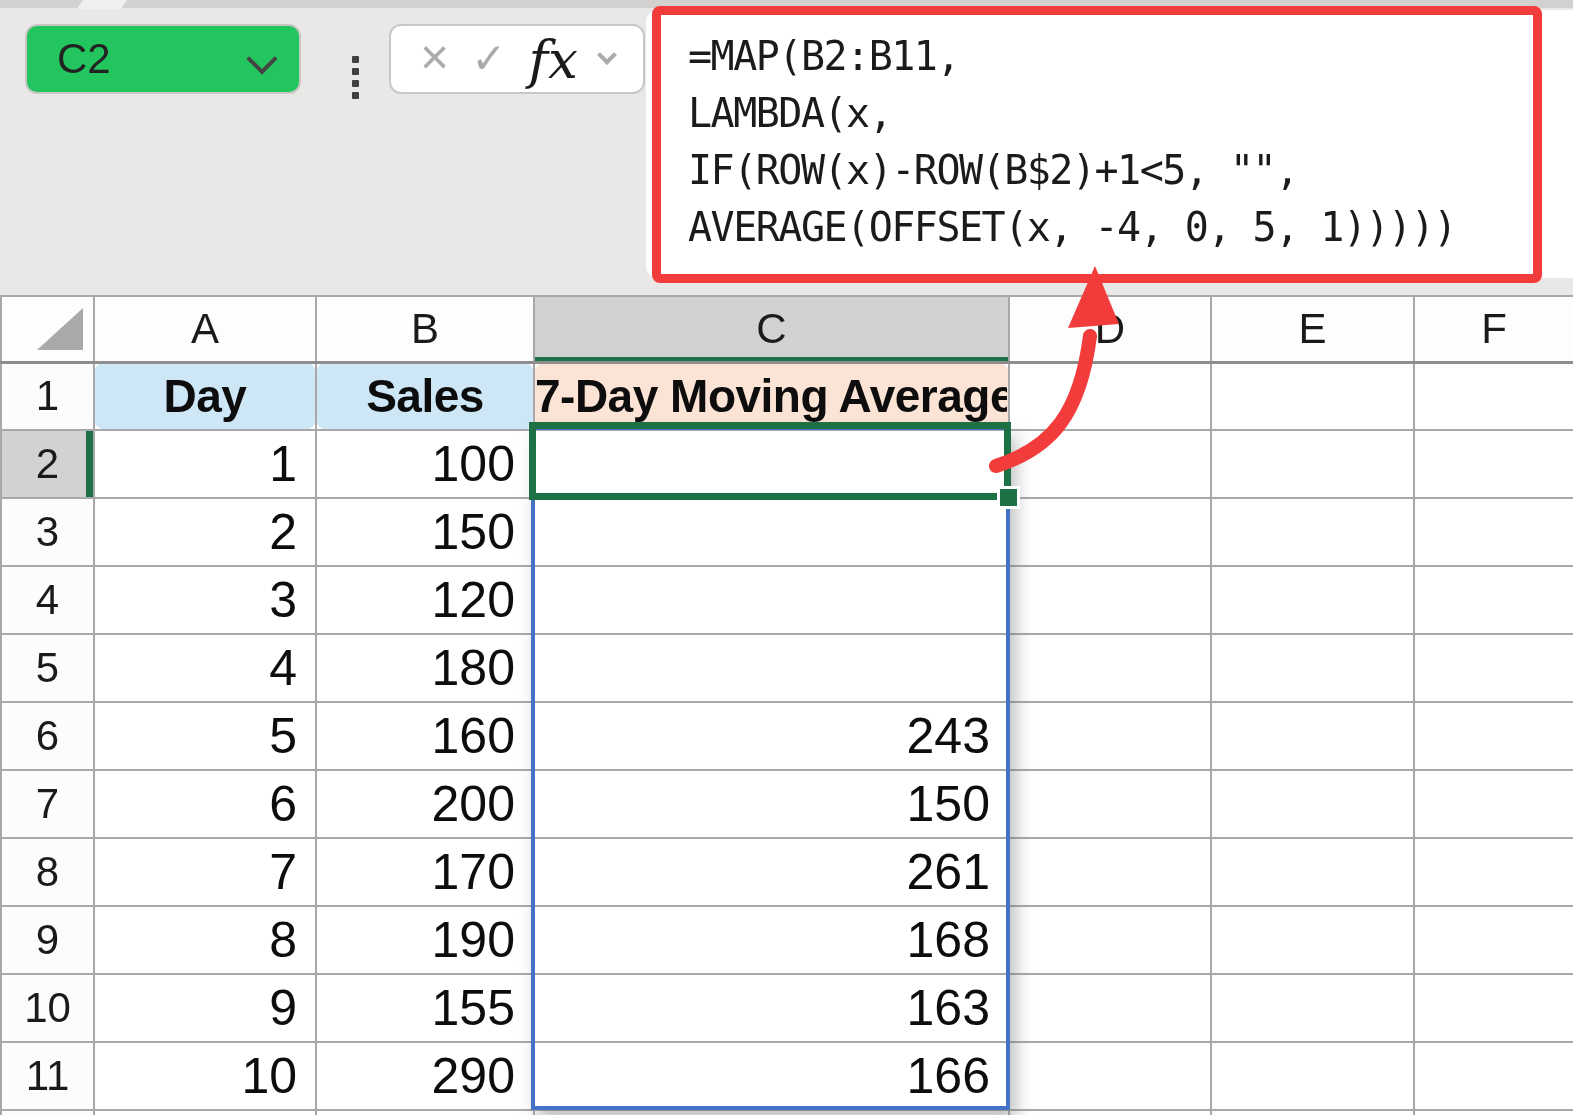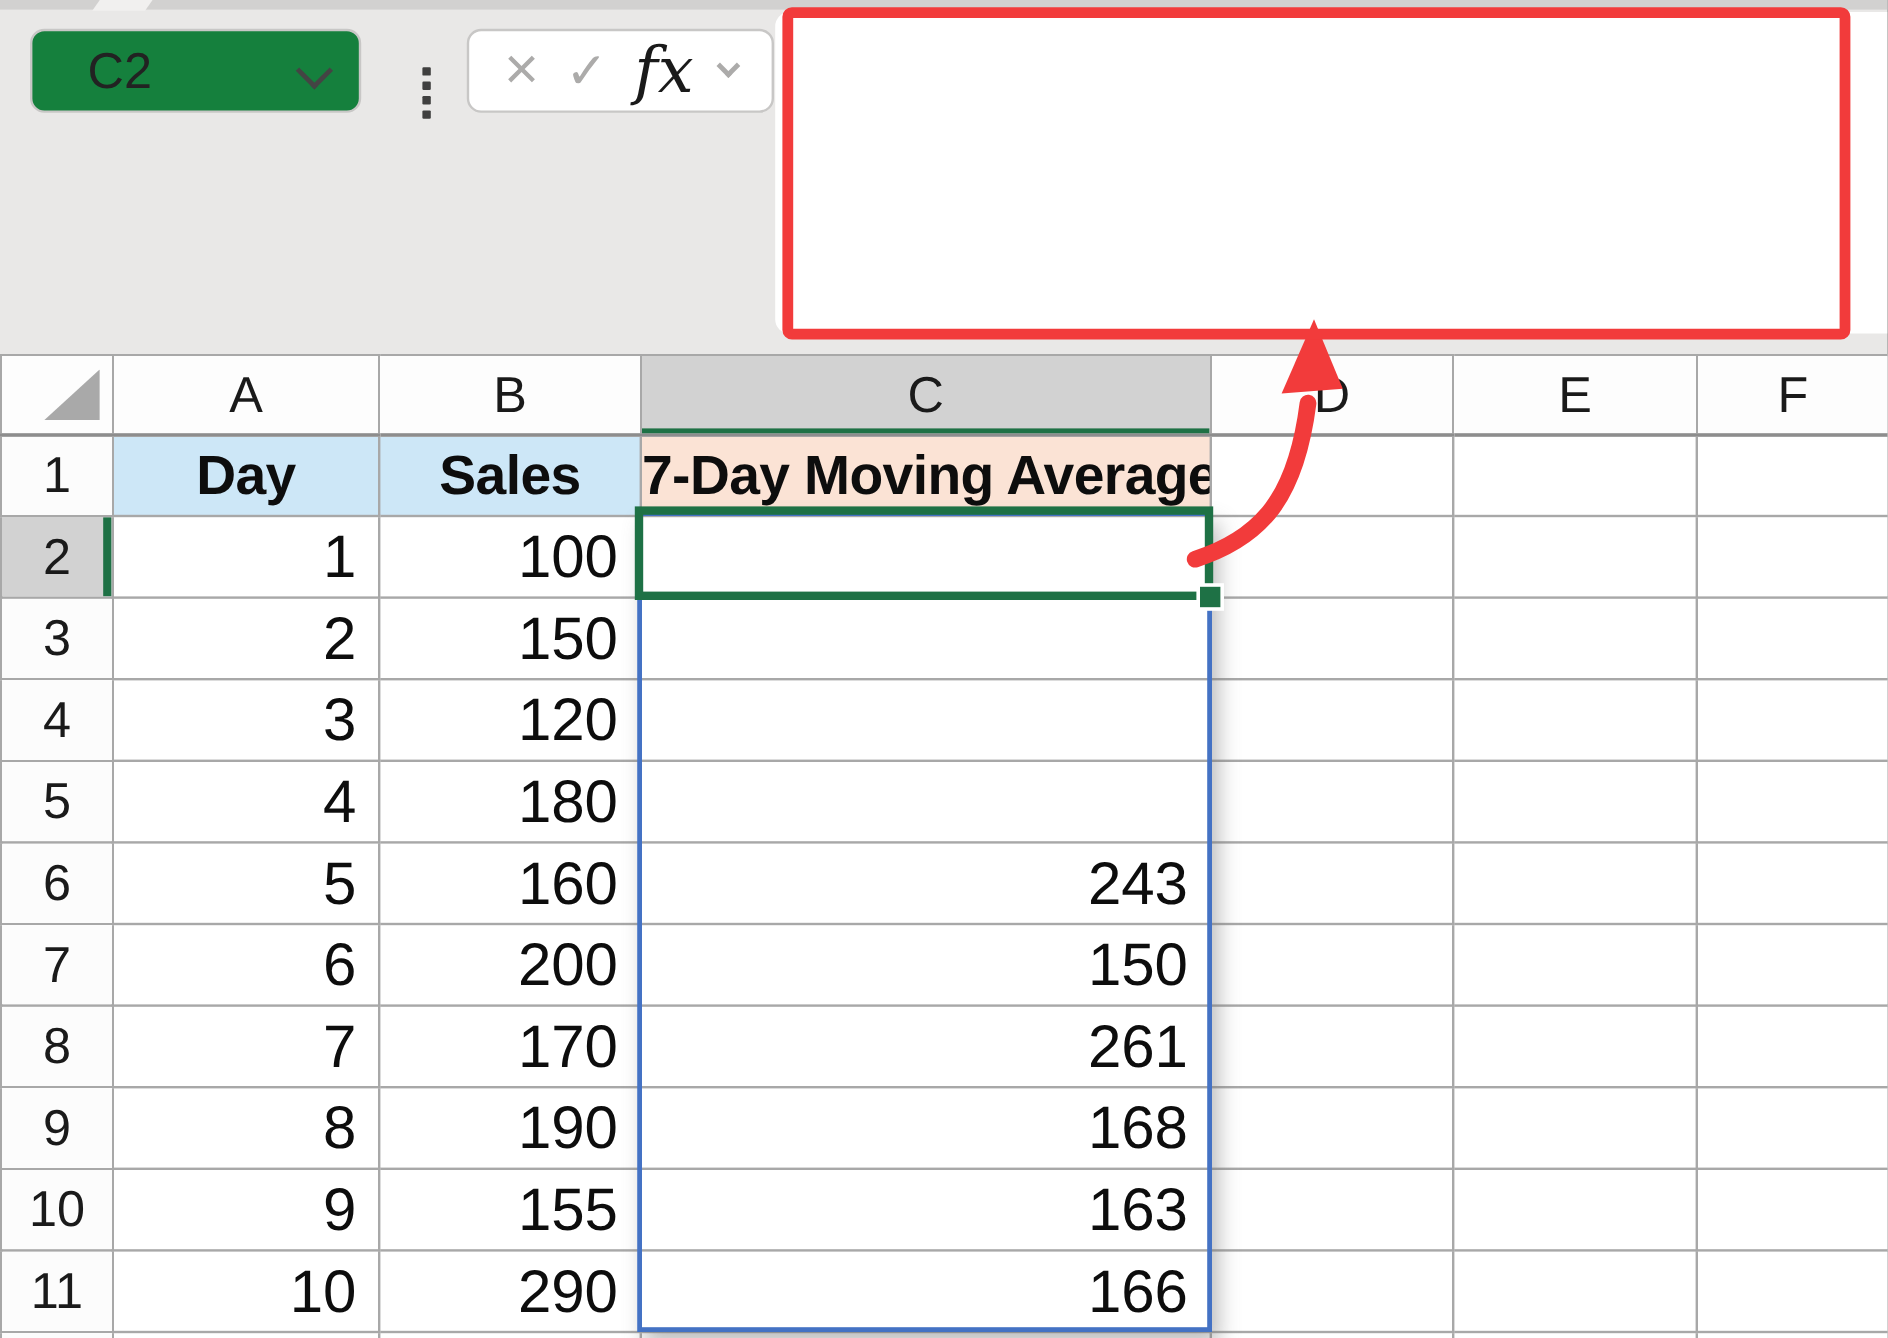--- a/index.html
+++ b/index.html
@@ -7,22 +7,22 @@
   .screen {
     position:relative; width:1573px; height:1115px;
     background:var(--toolbar,#E9E8E7); overflow:hidden;
     font-family:"Liberation Sans", sans-serif;
   }
   
   .topstrip { position:absolute; left:0; top:0; width:1573px; height:8px; background:#D2D1D0; }
   .ribbon-notch { position:absolute; left:80px; top:0; width:44px; height:9px; background:#F1F0EF; transform:skewX(-35deg); }
   .name-box {
     position:absolute; left:25px; top:24px; width:276px; height:70px;
-    background:#15803d; border:2px solid #C8C7C6; border-radius:12px;
-    display:flex; align-items:center; padding-left:46px;
+    background:#22c55e; border:2px solid #C8C7C6; border-radius:12px;
+    display:flex; align-items:center; padding-left:30px;
   }
   .name-box-text { font-size:42px; color:#222; }
   .chev { display:inline-block; border-style:solid; border-color:#444; border-width:0 4px 4px 0; transform:rotate(45deg); }
   .name-box .chev { position:absolute; right:26px; top:22px; width:22px; height:22px; }
   .dots { position:absolute; left:352px; top:56px; width:8px; }
   .dots span { display:block; width:7px; height:7px; background:#3F3F3F; margin-bottom:5px; border-radius:1px; }
   .fx-box {
     position:absolute; left:389px; top:24px; width:256px; height:70px;
     background:#fff; border:2px solid #C8C7C6; border-radius:12px;
     display:flex; align-items:center; justify-content:center; gap:22px;
@@ -51,21 +51,21 @@
   .sheet th, .sheet td {
     border:2px solid #A8A8A8; overflow:hidden; white-space:nowrap;
     font-weight:normal; vertical-align:middle;
   }
   .sheet thead tr { height:66px; }
   .sheet tbody tr { height:68px; }
   .sheet thead th { background:#FDFDFD; font-size:42px; color:#1A1A1A; text-align:center; border-bottom:3px solid #8D8D8D; position:relative; }
   .sheet tbody th { background:#FCFCFC; font-size:42px; color:#1A1A1A; text-align:center; position:relative; }
   .sheet td { background:#fff; font-size:50px; color:#0D0D0D; }
   td.num { text-align:right; padding-right:18px; }
-  td.c-center { text-align:center; font-weight:bold; font-size:46px; letter-spacing:-0.5px; }
+  td.c-center { text-align:center; font-weight:bold; font-size:46px; letter-spacing:-0.5px;border-radius:12px; }
   td.hdr-blue  { background:var(--bluefill,#CDE7F7); }
   td.hdr-peach { background:var(--peachfill,#FBE3D5); }
   th.sel-col, th.sel-row { background:var(--selhdr,#D2D2D2) !important; color:var(--greentext,#1D6F42); }
   th.sel-col::after { content:""; position:absolute; left:0; right:0; bottom:-3px; height:7px; background:var(--green,#1E7145); }
   th.sel-row::after { content:""; position:absolute; top:0; bottom:0; right:0; width:7px; background:var(--green,#1E7145); }
   .corner-tri { position:absolute; right:8px; bottom:9px; }
   
   .overlay { position:absolute; pointer-events:none; }
   .spill-box {
     left:531px; top:426px; width:479px; height:684px;
@@ -103,20 +103,24 @@
   </div>
 
   <div class="fx-box">
     <span class="fx-cancel">×</span>
     <span class="fx-check">✓</span>
     <span class="fx-label">fx</span>
     <span class="chev"></span>
   </div>
 
   <div class="formula-panel"></div>
+  <div class="formula-text">=MAP(B2:B11,
+LAMBDA(x,
+IF(ROW(x)-ROW(B$2)+1&lt;5, "",
+AVERAGE(OFFSET(x, -4, 0, 5, 1)))))</div>
   <div class="red-box"></div>
 
   <div class="grid-wrap">
     <table class="sheet">
       <colgroup>
         <col style="width:93px">
           <col style="width:222px">
           <col style="width:218px">
         <col style="width:475px">
           <col style="width:202px">

